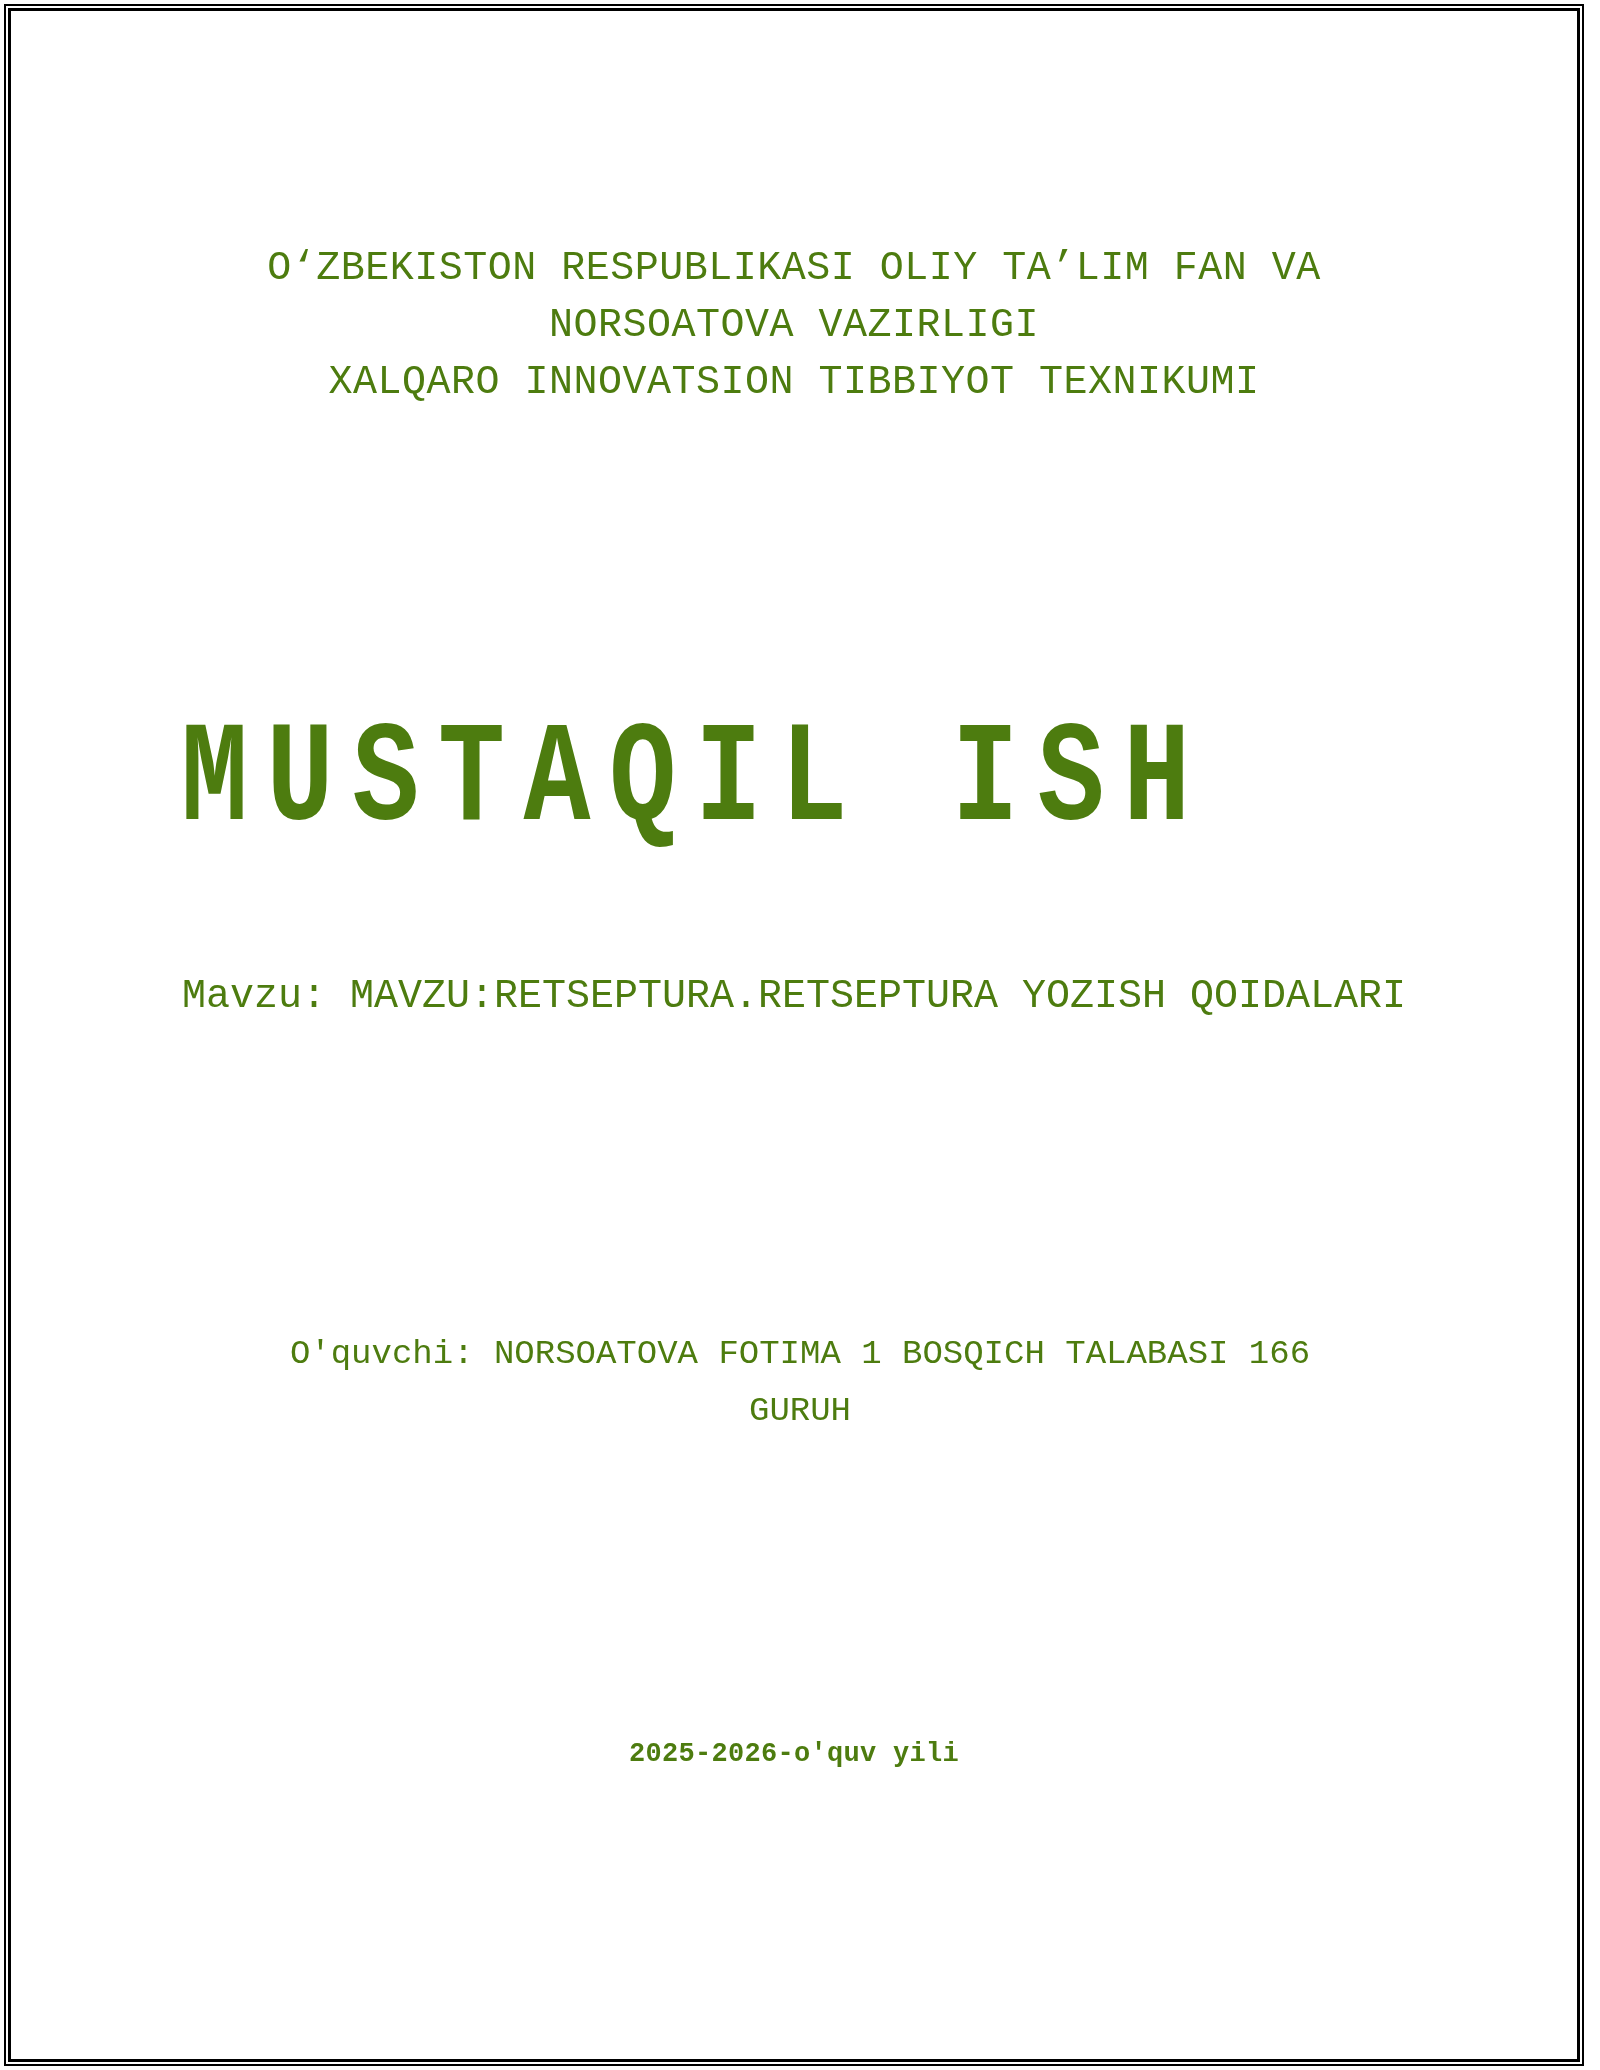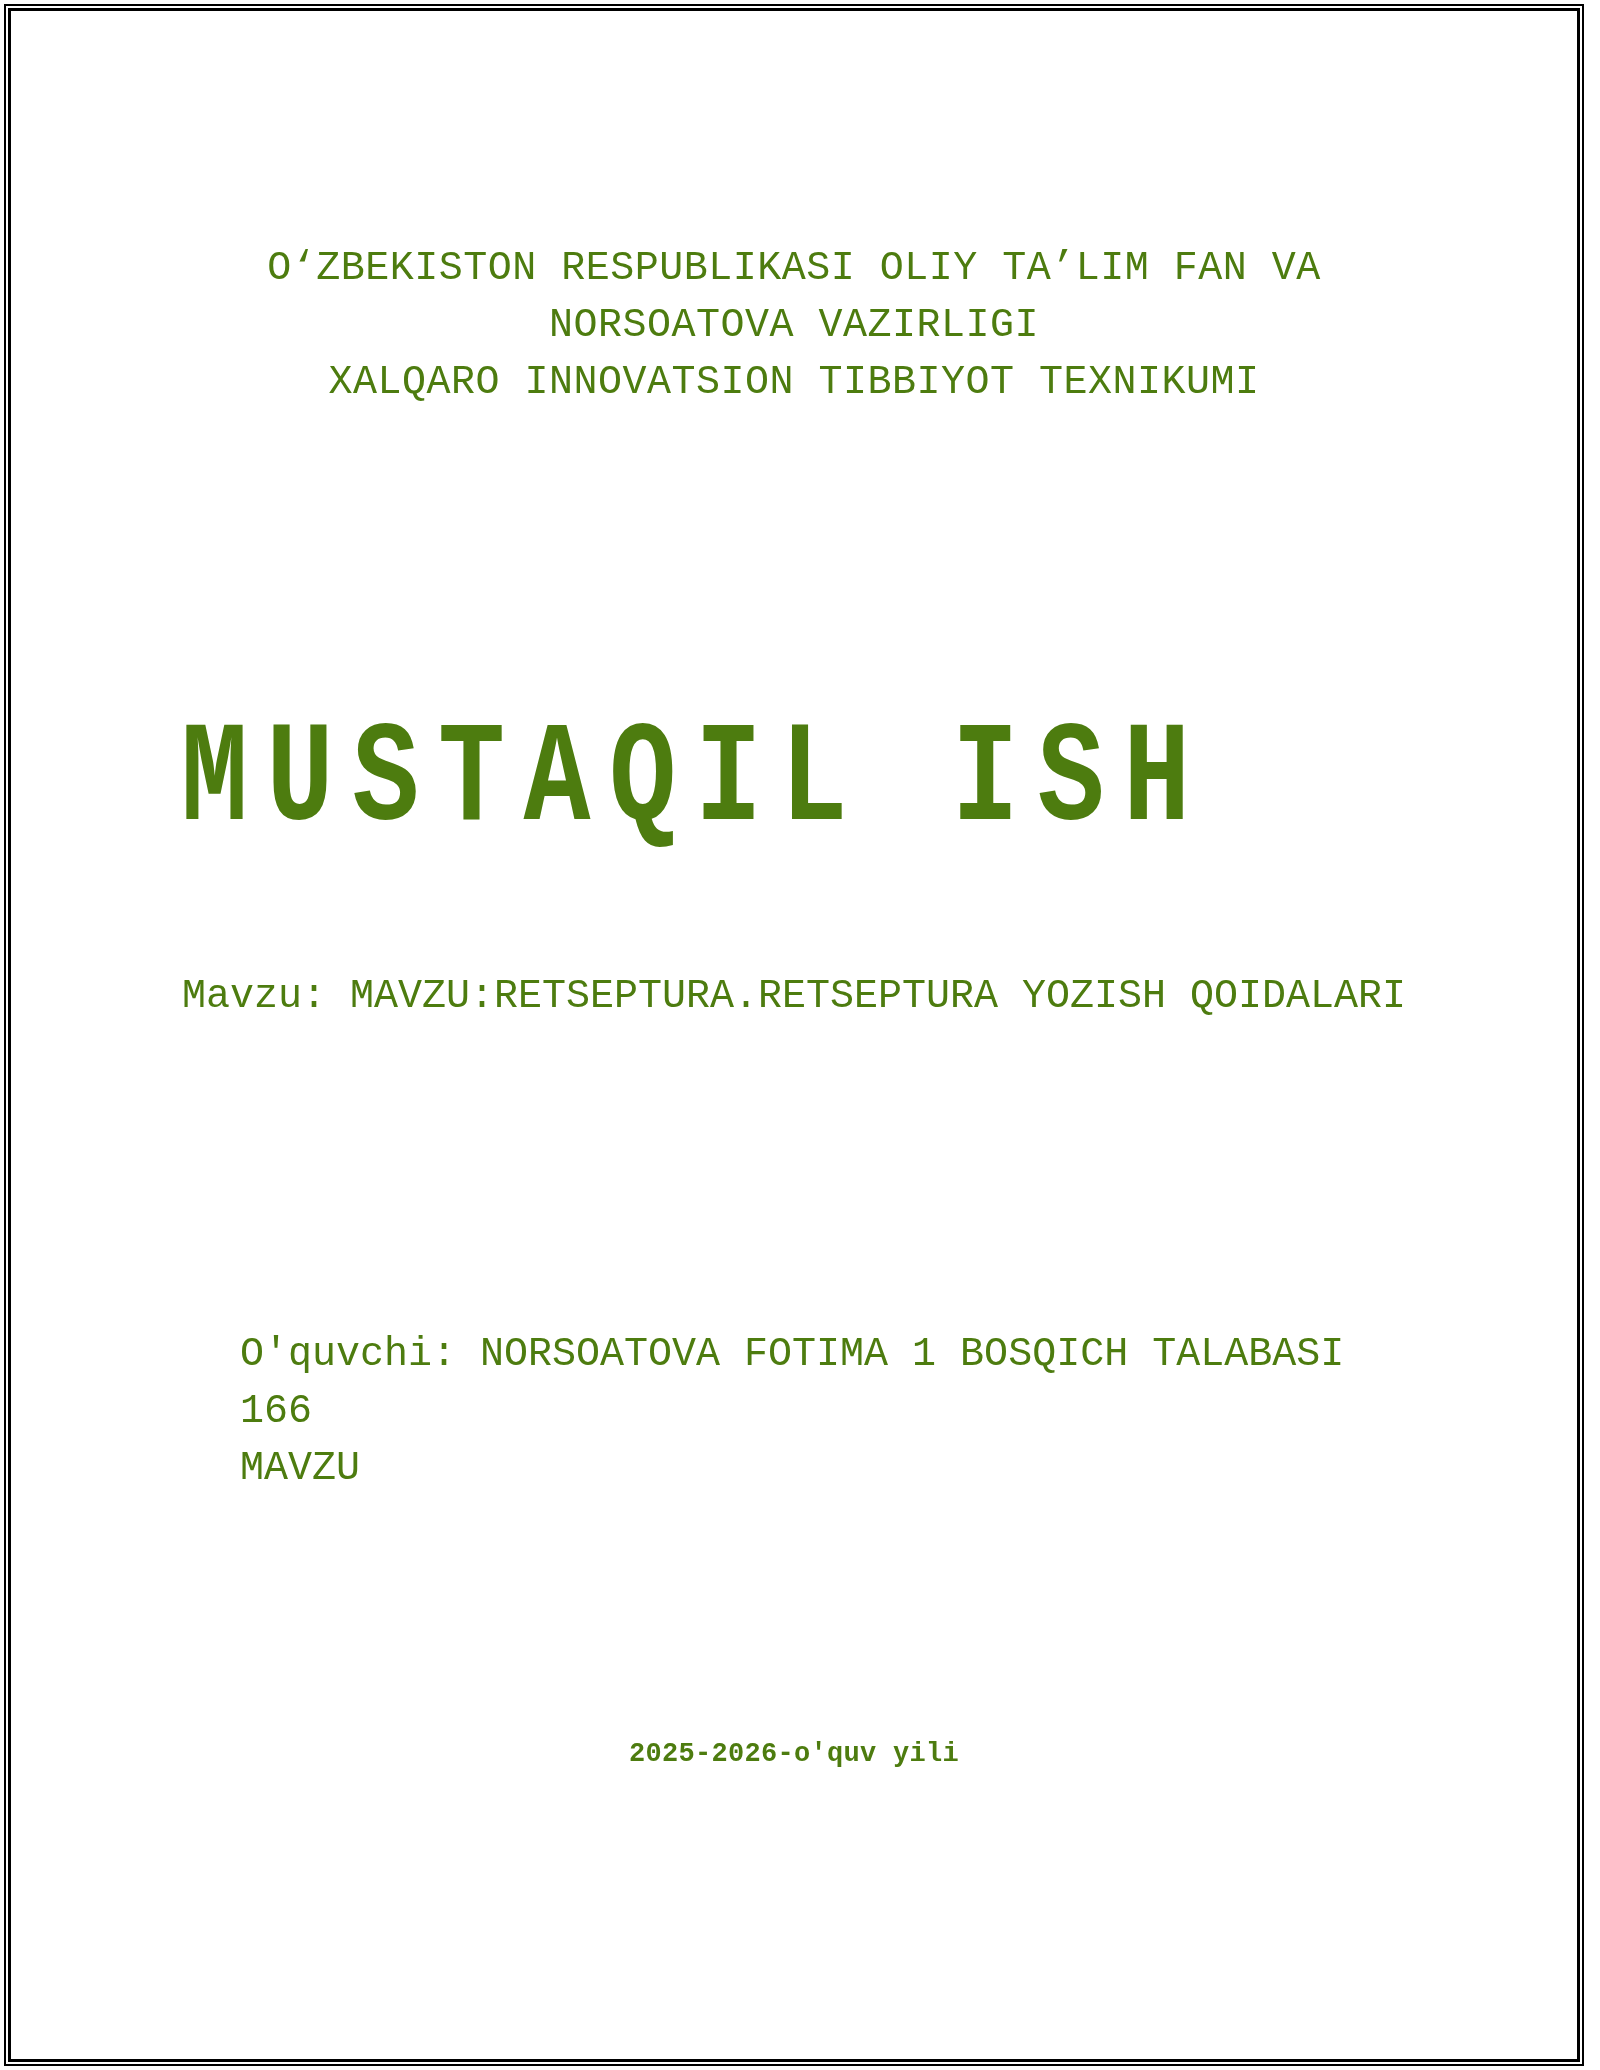--- a/index.html
+++ b/index.html
@@ -65,22 +65,22 @@
     text-align: center;
     font-size: 40px;
     line-height: 57px;
     white-space: nowrap;
   }
   .student-block {
     position: absolute;
     top: 1326px;
     left: 240px;
     width: 1120px;
-    text-align: left;
-    font-size: 40px;
+    text-align: center;
+    font-size: 34px;
     line-height: 57px;
   }
   .year-footer {
     position: absolute;
     top: 1719px;
     left: 0;
     width: 100%;
     text-align: center;
     font-size: 27px;
     font-weight: bold;
@@ -103,18 +103,18 @@
   </div>
 
   <div class="title-wrap">
     <span class="title-text">MUSTAQIL ISH</span>
   </div>
 
   <div class="topic-line">Mavzu: MAVZU:RETSEPTURA.RETSEPTURA YOZISH QOIDALARI</div>
 
   <div class="student-block">
     <div>O'quvchi: NORSOATOVA FOTIMA 1 BOSQICH TALABASI 166</div>
-    <div>MAVZU</div>
+    <div>GURUH</div>
   </div>
 
   <div class="year-footer">2025-2026-o'quv yili</div>
 
 </div>
 
 </body></html>

